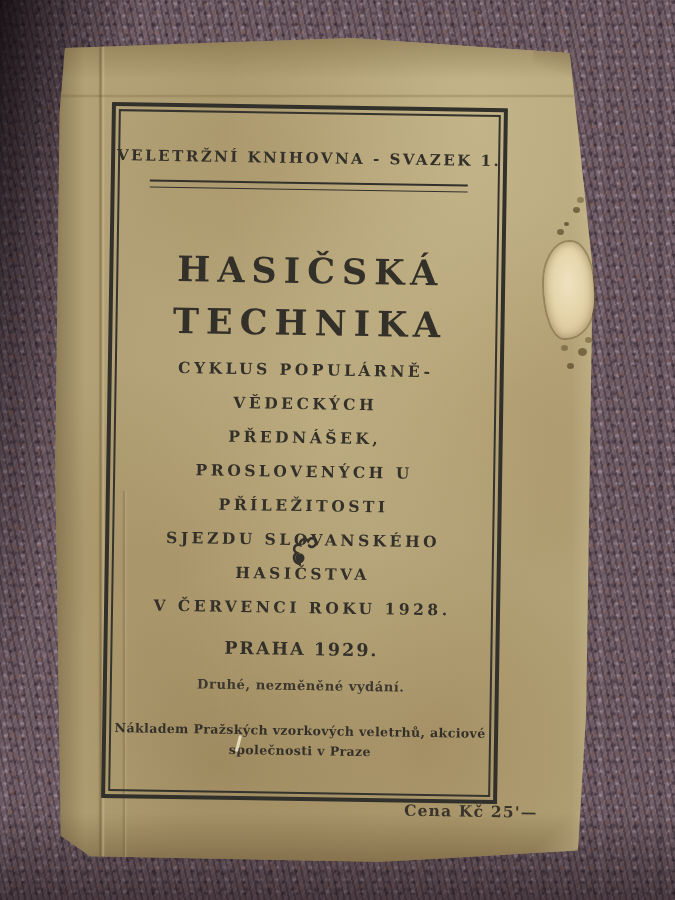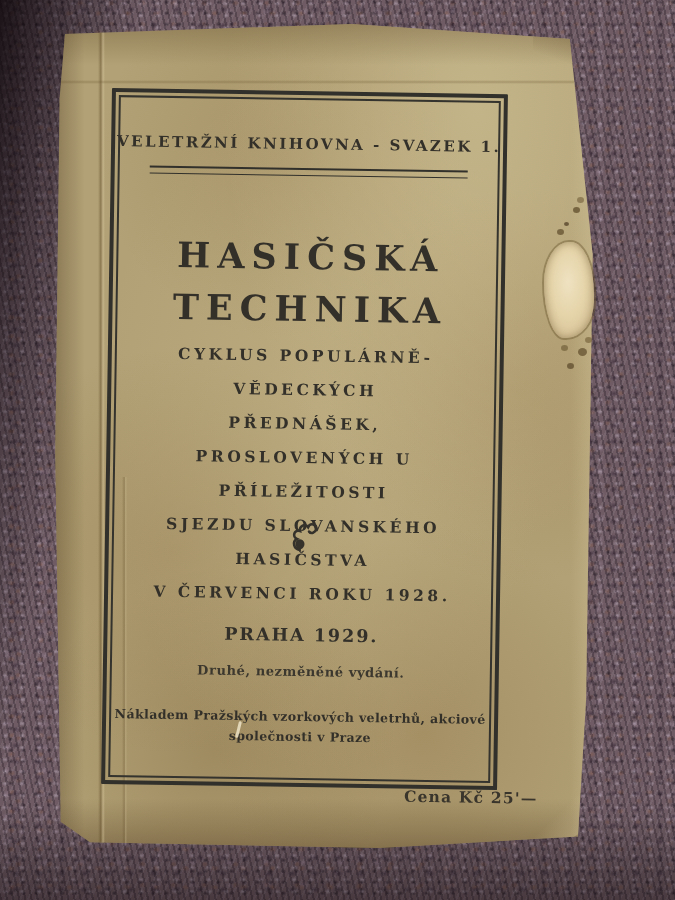--- a/index.html
+++ b/index.html
@@ -17,21 +17,21 @@
       radial-gradient(8px 5px at 70% 60%, rgba(58,44,58,.62), rgba(0,0,0,0) 66%),
       radial-gradient(7px 5px at 40% 70%, rgba(138,96,82,.55), rgba(0,0,0,0) 60%),
       radial-gradient(5px 4px at 80% 20%, rgba(28,20,30,.58), rgba(0,0,0,0) 60%),
       radial-gradient(9px 6px at 20% 50%, rgba(160,138,158,.38), rgba(0,0,0,0) 66%),
       radial-gradient(7px 5px at 60% 15%, rgba(125,84,70,.45), rgba(0,0,0,0) 60%);
     background-size:
       100% 100%,100% 100%,100% 100%,100% 100%,100% 100%,
       17px 12px, 23px 16px, 29px 19px, 13px 11px, 37px 23px, 31px 21px;
   }
   .book{
-    position:absolute;left:52px;top:24px;width:545px;height:824px;z-index:1;
+    position:absolute;left:52px;top:38px;width:545px;height:824px;z-index:1;
     background-color:#b2a176;
     background-image:
       linear-gradient(270deg, rgba(58,44,22,.50) 0px, rgba(214,199,158,.35) 4px, rgba(0,0,0,0) 26px),
       linear-gradient(90deg, rgba(76,60,32,.42) 0, rgba(0,0,0,0) 6%),
       linear-gradient(180deg, rgba(96,76,42,.38) 0, rgba(0,0,0,0) 5%),
       linear-gradient(0deg, rgba(80,60,32,.42) 0, rgba(0,0,0,0) 6%),
       radial-gradient(ellipse at 78% 10%, rgba(210,196,152,.55), rgba(0,0,0,0) 42%),
       radial-gradient(ellipse at 50% 48%, rgba(202,187,142,.35), rgba(0,0,0,0) 58%),
       radial-gradient(circle at 22% 64%, rgba(133,104,58,.26), rgba(0,0,0,0) 30%),
       radial-gradient(circle at 68% 86%, rgba(133,104,58,.30), rgba(0,0,0,0) 26%),

